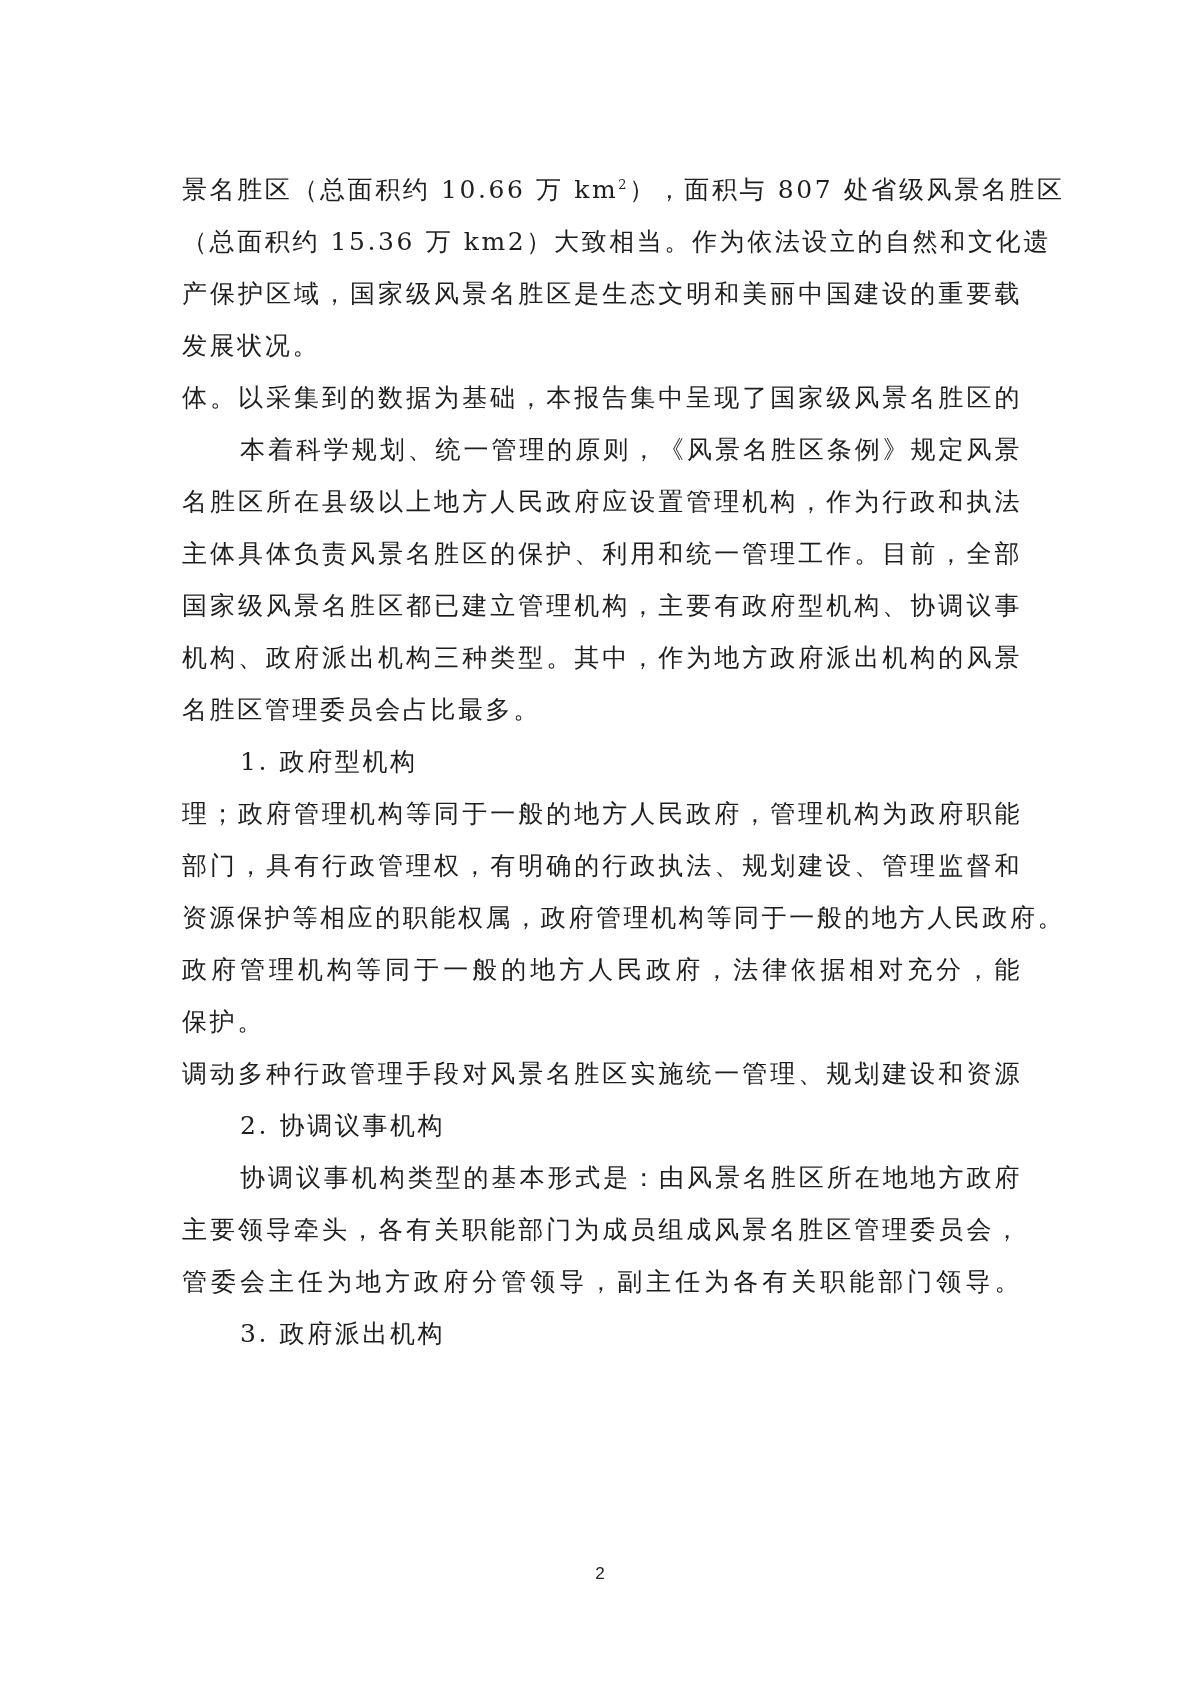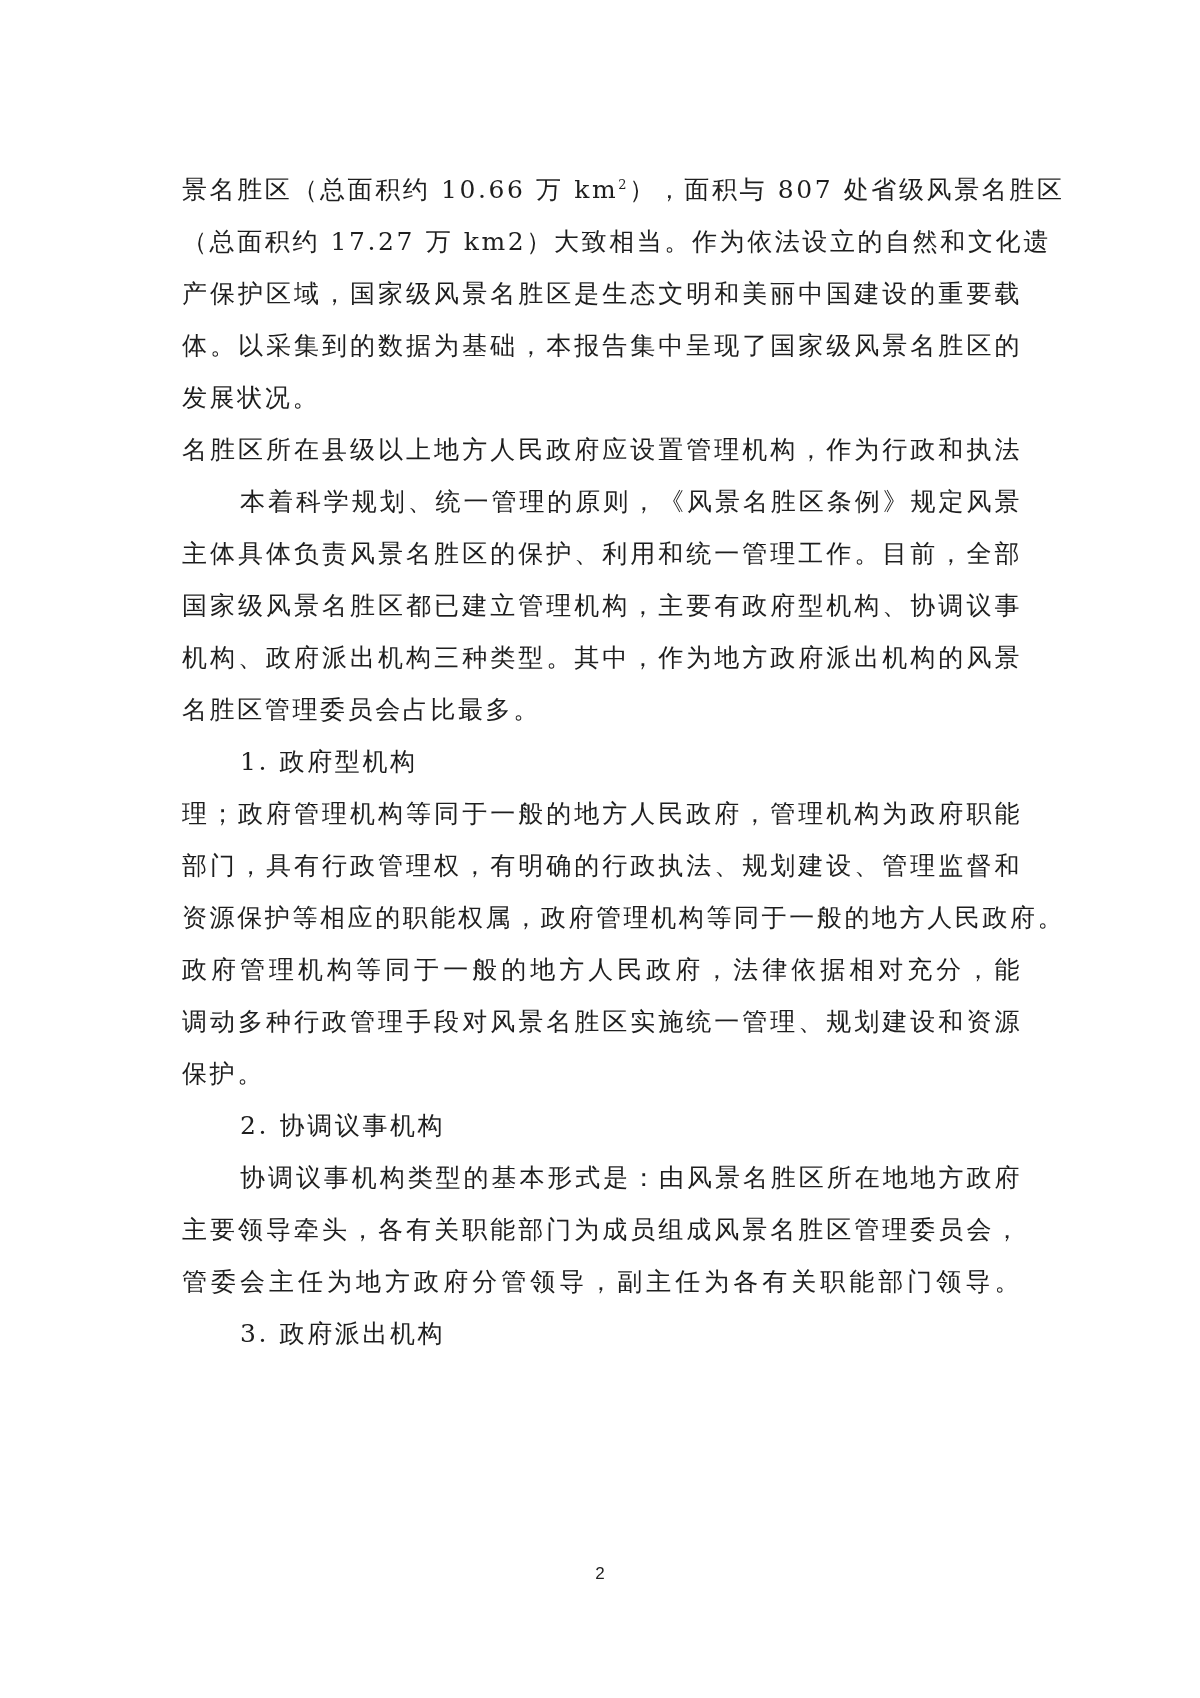--- a/index.html
+++ b/index.html
@@ -63,37 +63,37 @@
       font-size: 17px;
       color: #222222;
     }
   </style>
 </head>
 <body>
 
 <div class="page">
   <div class="body-text">
     <div class="line"><span>景名胜区（总面积约 10.66 万 km</span><sup>2</sup><span>），面积与 807 处省级风景名胜区</span></div>
-    <div class="line">（总面积约 17.27 万 km2）大致相当。作为依法设立的自然和文化遗</div>
+    <div class="line">（总面积约 15.36 万 km2）大致相当。作为依法设立的自然和文化遗</div>
     <div class="line">产保护区域，国家级风景名胜区是生态文明和美丽中国建设的重要载</div>
+    <div class="line last">发展状况。</div>
     <div class="line">体。以采集到的数据为基础，本报告集中呈现了国家级风景名胜区的</div>
-    <div class="line last">发展状况。</div>
+    <div class="line indent">本着科学规划、统一管理的原则，《风景名胜区条例》规定风景</div>
     <div class="line">名胜区所在县级以上地方人民政府应设置管理机构，作为行政和执法</div>
-    <div class="line indent">本着科学规划、统一管理的原则，《风景名胜区条例》规定风景</div>
     <div class="line">主体具体负责风景名胜区的保护、利用和统一管理工作。目前，全部</div>
     <div class="line">国家级风景名胜区都已建立管理机构，主要有政府型机构、协调议事</div>
     <div class="line">机构、政府派出机构三种类型。其中，作为地方政府派出机构的风景</div>
     <div class="line last">名胜区管理委员会占比最多。</div>
     <div class="line heading">1. 政府型机构</div>
     <div class="line">理；政府管理机构等同于一般的地方人民政府，管理机构为政府职能</div>
     <div class="line">部门，具有行政管理权，有明确的行政执法、规划建设、管理监督和</div>
     <div class="line">资源保护等相应的职能权属，政府管理机构等同于一般的地方人民政府。</div>
     <div class="line">政府管理机构等同于一般的地方人民政府，法律依据相对充分，能</div>
+    <div class="line last">保护。</div>
     <div class="line">调动多种行政管理手段对风景名胜区实施统一管理、规划建设和资源</div>
-    <div class="line last">保护。</div>
     <div class="line heading">2. 协调议事机构</div>
     <div class="line indent">协调议事机构类型的基本形式是：由风景名胜区所在地地方政府</div>
     <div class="line">主要领导牵头，各有关职能部门为成员组成风景名胜区管理委员会，</div>
     <div class="line">管委会主任为地方政府分管领导，副主任为各有关职能部门领导。</div>
     <div class="line heading">3. 政府派出机构</div>
   </div>
   <div class="page-number">2</div>
 </div>
 
 </body></html>

